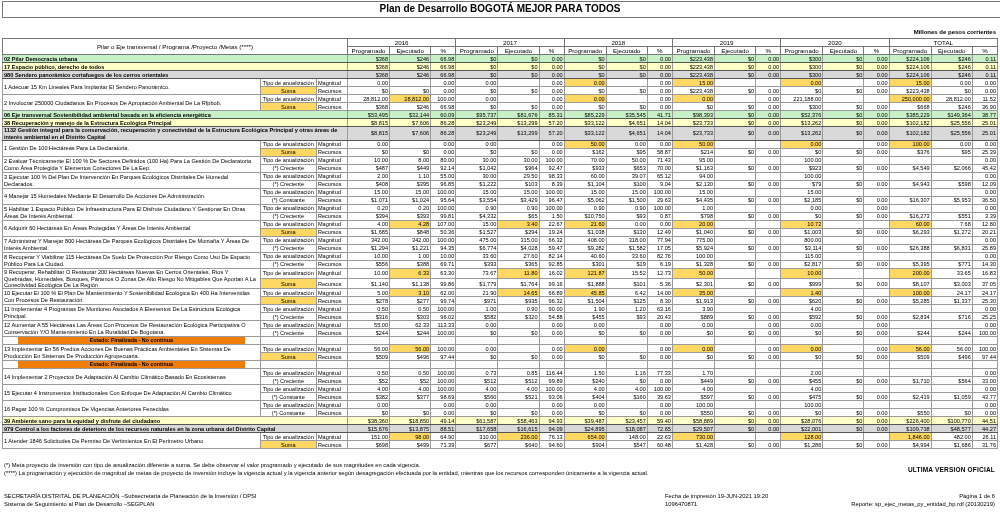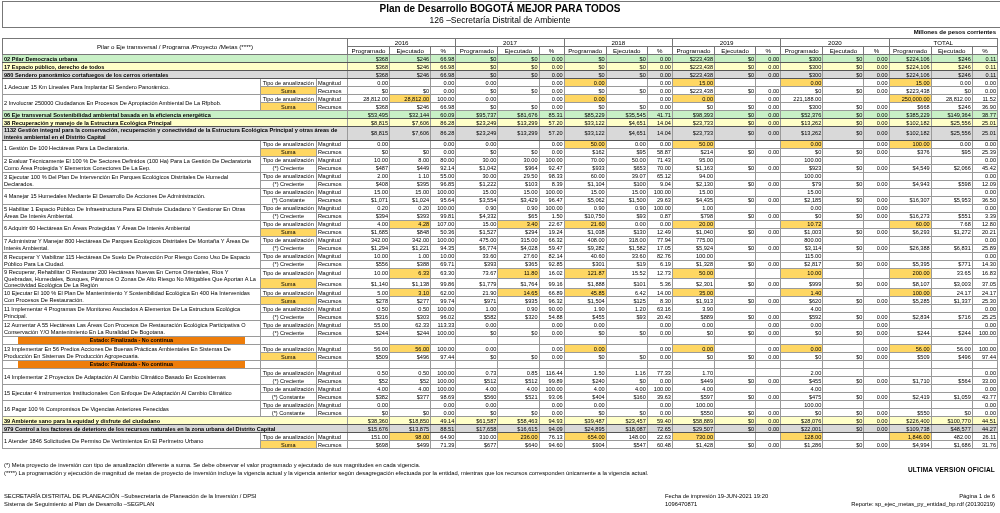--- a/index.html
+++ b/index.html
@@ -39,21 +39,20 @@
   .printinfo{position:absolute;right:5px;top:492px;font-size:5.8px;line-height:1.4;text-align:left;width:330px;}
   .printrow{display:flex;justify-content:space-between;}
 </style>
 </head>
 <body>
 
 <div class="page">
 
   <div class="title-box">
     <div class="t1">Plan de Desarrollo BOGOTÁ MEJOR PARA TODOS</div>
-    <div class="t3">126 –Secretaría Distrital de Ambiente</div>
   </div>
 
   <div class="units">Millones de pesos corrientes</div>
 
   <table class="report">
     <colgroup>
       <col style="width:257px">
         <col style="width:56px">
         <col style="width:31px">
       <col style="width:42px">

